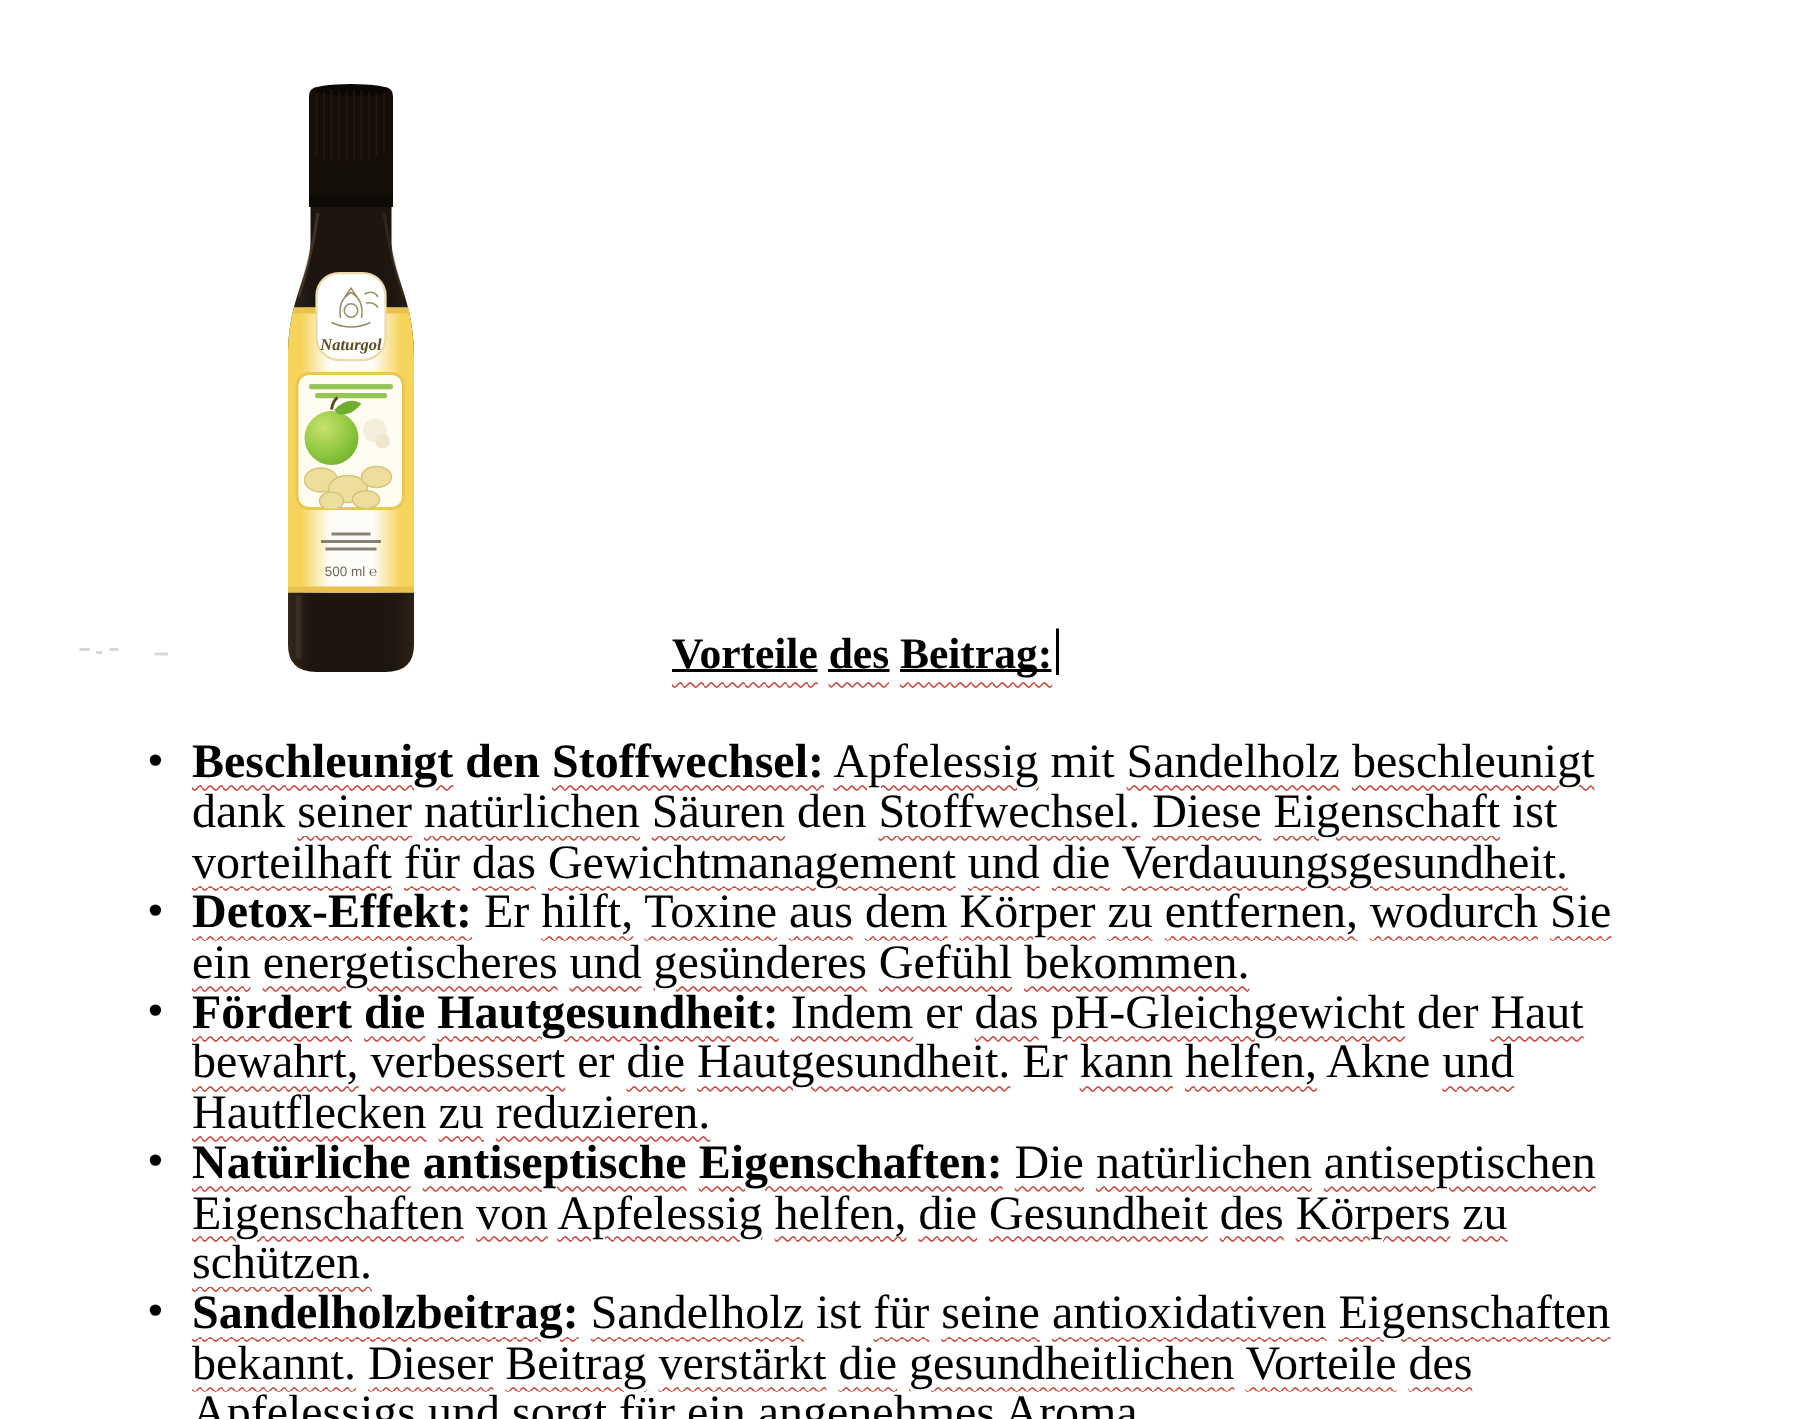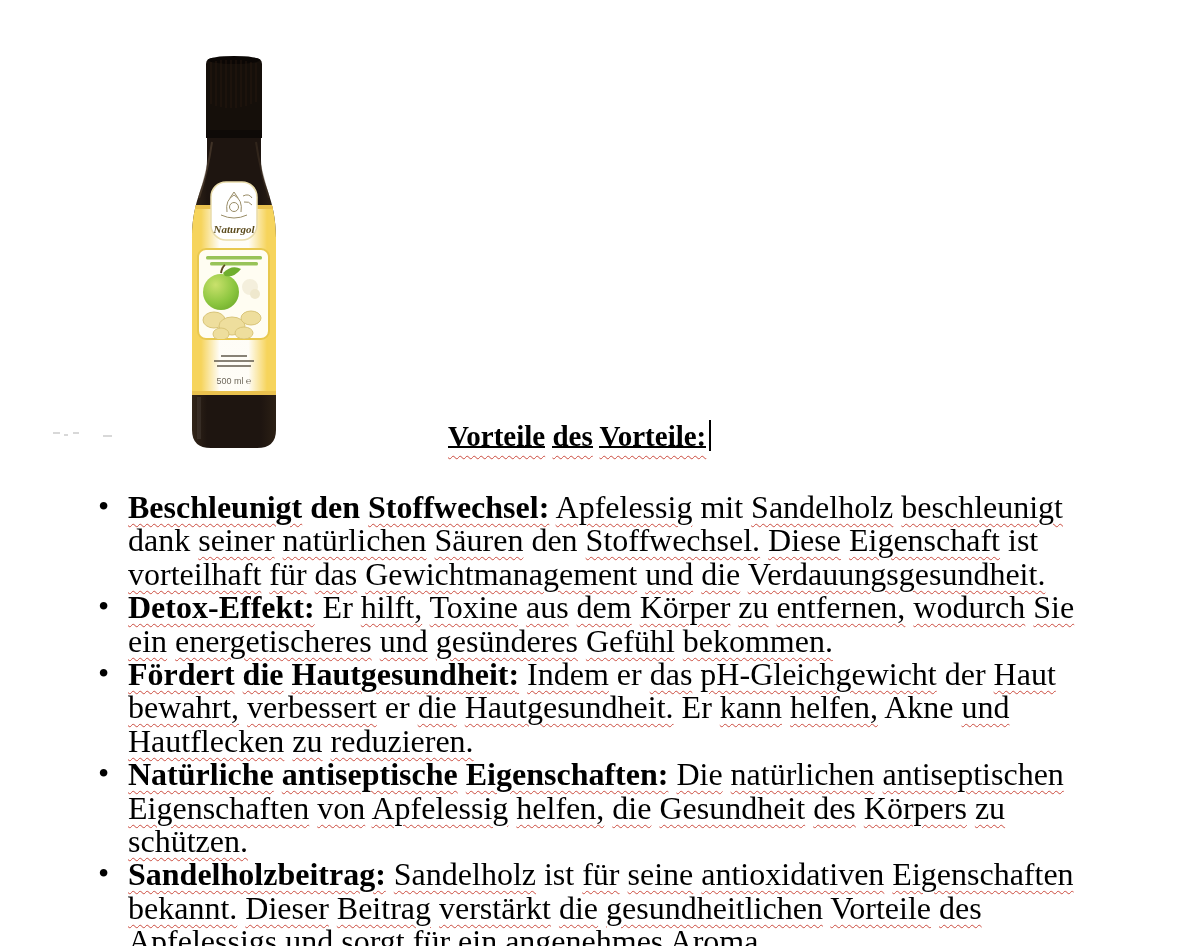--- a/index.html
+++ b/index.html
@@ -145,21 +145,21 @@
 
       <g fill="#b9b9b9" opacity="0.55">
         <rect x="8" y="380" width="7" height="2"></rect>
         <rect x="19" y="382" width="4" height="2"></rect>
         <rect x="28" y="380" width="6" height="2"></rect>
         <rect x="58" y="383" width="9" height="2"></rect>
       </g>
     </svg>
   </figure>
 
-  <h1 class="heading"><span id="heading-text"><span class="word sq hw">Vorteile</span> <span class="word sq hw">des</span> <span class="word sq hw">Vorteile:</span></span><span id="caret" class="caret" style="display: inline-block;"></span></h1>
+  <h1 class="heading"><span id="heading-text"><span class="word sq hw">Vorteile</span> <span class="word sq hw">des</span> <span class="word sq hw">Beitrag:</span></span><span id="caret" class="caret" style="display: inline-block;"></span></h1>
 
   <ul class="benefits" id="benefits">
       <li><span class="word sq lead">Beschleunigt</span> <span class="word lead">den</span> <span class="word sq lead">Stoffwechsel:</span> <span class="word sq">Apfelessig</span> <span class="word">mit</span> <span class="word sq">Sandelholz</span> <span class="word sq">beschleunigt</span> <span class="word">dank</span> <span class="word sq">seiner</span> <span class="word sq">natürlichen</span> <span class="word sq">Säuren</span> <span class="word">den</span> <span class="word sq">Stoffwechsel.</span> <span class="word sq">Diese</span> <span class="word sq">Eigenschaft</span> <span class="word">ist</span> <span class="word sq">vorteilhaft</span> <span class="word sq">für</span> <span class="word sq">das</span> <span class="word sq">Gewichtmanagement</span> <span class="word sq">und</span> <span class="word sq">die</span> <span class="word sq">Verdauungsgesundheit.</span></li>
       <li><span class="word sq lead">Detox-Effekt:</span> <span class="word">Er</span> <span class="word sq">hilft,</span> <span class="word sq">Toxine</span> <span class="word sq">aus</span> <span class="word sq">dem</span> <span class="word sq">Körper</span> <span class="word sq">zu</span> <span class="word sq">entfernen,</span> <span class="word sq">wodurch</span> <span class="word sq">Sie</span> <span class="word sq">ein</span> <span class="word sq">energetischeres</span> <span class="word sq">und</span> <span class="word sq">gesünderes</span> <span class="word sq">Gefühl</span> <span class="word sq">bekommen.</span></li>
       <li><span class="word sq lead">Fördert</span> <span class="word sq lead">die</span> <span class="word sq lead">Hautgesundheit:</span> <span class="word sq">Indem</span> <span class="word">er</span> <span class="word sq">das</span> <span class="word sq">pH-Gleichgewicht</span> <span class="word">der</span> <span class="word sq">Haut</span> <span class="word sq">bewahrt,</span> <span class="word sq">verbessert</span> <span class="word">er</span> <span class="word sq">die</span> <span class="word sq">Hautgesundheit.</span> <span class="word">Er</span> <span class="word sq">kann</span> <span class="word sq">helfen,</span> <span class="word">Akne</span> <span class="word sq">und</span> <span class="word sq">Hautflecken</span> <span class="word sq">zu</span> <span class="word sq">reduzieren.</span></li>
       <li><span class="word sq lead">Natürliche</span> <span class="word sq lead">antiseptische</span> <span class="word sq lead">Eigenschaften:</span> <span class="word sq">Die</span> <span class="word sq">natürlichen</span> <span class="word sq">antiseptischen</span> <span class="word sq">Eigenschaften</span> <span class="word sq">von</span> <span class="word sq">Apfelessig</span> <span class="word sq">helfen,</span> <span class="word sq">die</span> <span class="word sq">Gesundheit</span> <span class="word sq">des</span> <span class="word sq">Körpers</span> <span class="word sq">zu</span> <span class="word sq">schützen.</span></li>
       <li><span class="word sq lead">Sandelholzbeitrag:</span> <span class="word sq">Sandelholz</span> <span class="word">ist</span> <span class="word sq">für</span> <span class="word sq">seine</span> <span class="word sq">antioxidativen</span> <span class="word sq">Eigenschaften</span> <span class="word sq">bekannt.</span> <span class="word sq">Dieser</span> <span class="word sq">Beitrag</span> <span class="word sq">verstärkt</span> <span class="word sq">die</span> <span class="word sq">gesundheitlichen</span> <span class="word sq">Vorteile</span> <span class="word sq">des</span> <span class="word sq">Apfelessigs</span> <span class="word sq">und</span> <span class="word sq">sorgt</span> <span class="word sq">für</span> <span class="word sq">ein</span> <span class="word sq">angenehmes</span> <span class="word">Aroma.</span></li>
     </ul>
 
 </div>

